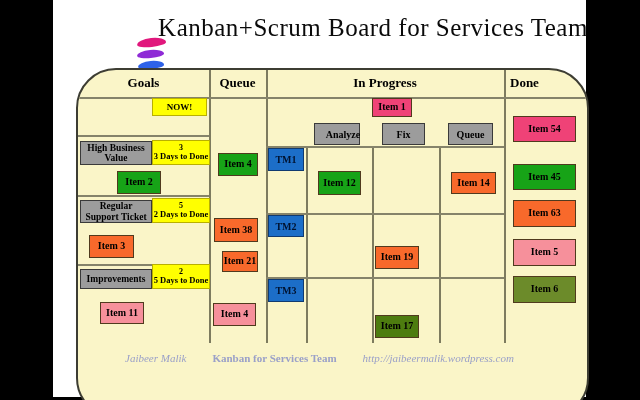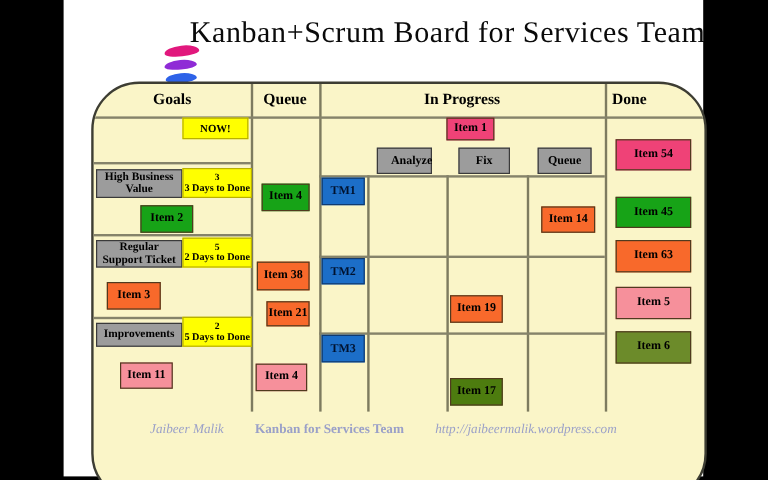--- a/index.html
+++ b/index.html
@@ -100,20 +100,21 @@
     <div class="card" style="left: 136px; top: 148px; width: 44px; height: 24px; background-color: rgb(248, 105, 43);">Item 38</div>
     <div class="card" style="left: 144px; top: 181px; width: 36px; height: 21px; background-color: rgb(248, 105, 43);">Item 21</div>
     <div class="card" style="left: 135px; top: 233px; width: 43px; height: 23px; background-color: rgb(246, 144, 155);">Item 4</div>
 
     <div class="card" style="left: 294px; top: 28px; width: 40px; height: 19px; background-color: rgb(239, 66, 119);">Item 1</div>
     <div class="glabel" style="left: 236px; top: 53px; width: 46px; height: 22px; font-size: 10px; background-color: rgb(156, 156, 156); padding-left: 13px;">Analyze</div>
     <div class="glabel" style="left: 304px; top: 53px; width: 43px; height: 22px; font-size: 10px; background-color: rgb(156, 156, 156);">Fix</div>
     <div class="glabel" style="left: 370px; top: 53px; width: 45px; height: 22px; font-size: 10px; background-color: rgb(156, 156, 156);">Queue</div>
 
     <div class="tm" style="left: 190px; top: 78px; width: 36px; height: 23px; background-color: rgb(28, 110, 200);">TM1</div>
+    <div class="card" style="left: 240px; top: 101px; width: 43px; height: 24px; background-color: rgb(23, 163, 23);">Item 12</div>
     <div class="card" style="left: 373px; top: 102px; width: 45px; height: 22px; background-color: rgb(248, 105, 43);">Item 14</div>
 
     <div class="tm" style="left: 190px; top: 145px; width: 36px; height: 22px; background-color: rgb(28, 110, 200);">TM2</div>
     <div class="card" style="left: 297px; top: 176px; width: 44px; height: 23px; background-color: rgb(248, 105, 43);">Item 19</div>
 
     <div class="tm" style="left: 190px; top: 209px; width: 36px; height: 23px; background-color: rgb(28, 110, 200);">TM3</div>
     <div class="card" style="left: 297px; top: 245px; width: 44px; height: 23px; background-color: #4d7c0f;">Item 17</div>
 
     <div class="card" style="left: 435px; top: 46px; width: 63px; height: 26px; background-color: rgb(239, 66, 119);">Item 54</div>
     <div class="card" style="left: 435px; top: 94px; width: 63px; height: 26px; background-color: rgb(23, 163, 23);">Item 45</div>

